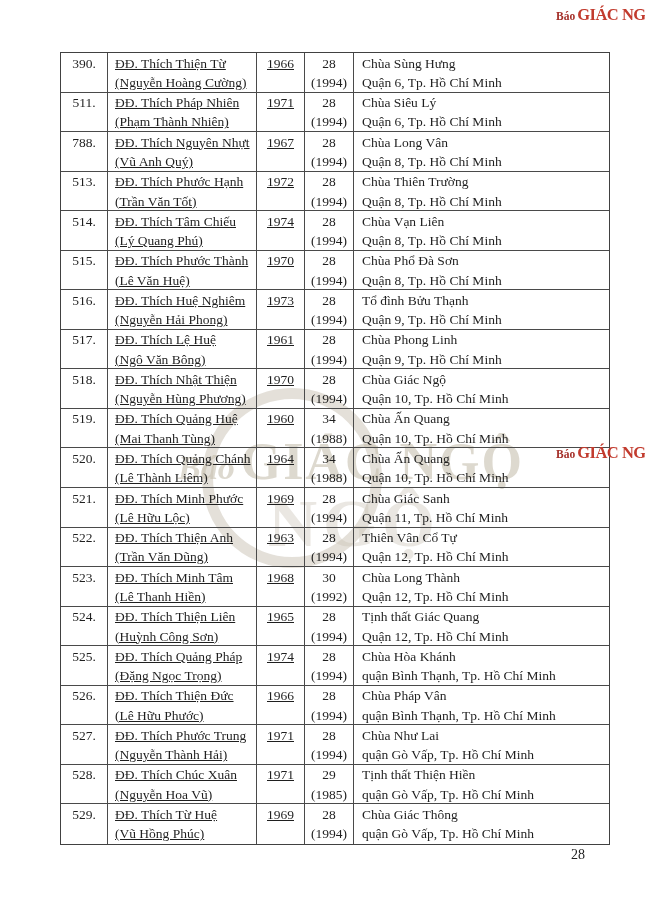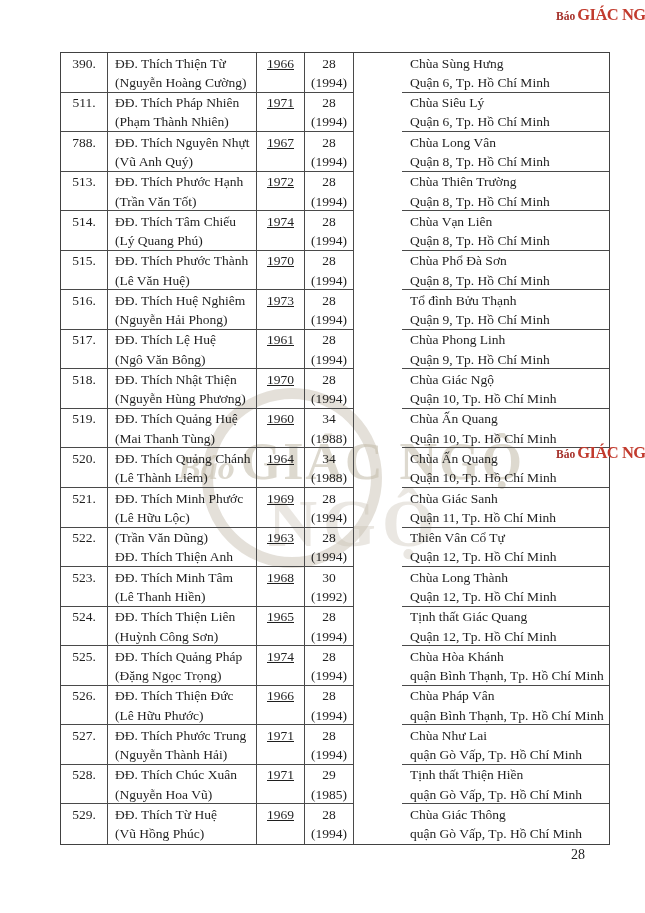--- a/index.html
+++ b/index.html
@@ -63,24 +63,24 @@
     grid-template-columns:47px 149px 48px 49px 1fr;
     height:39.55px;
   }
   .cell{
     border-right:1px solid #4a4a4a;
     border-bottom:1px solid #4a4a4a;
     font-size:13.5px;line-height:19.4px;
     overflow:hidden;white-space:nowrap;
     padding-top:0.5px;
   }
-  .cell:last-child{border-right:none;margin-left:48px;}
+  .cell:last-child{border-right:none;}
   .row:last-child .cell{border-bottom:none;}
   .c-no{text-align:center;}
-  .c-name{padding-left:7px;}
+  .c-name{padding-left:7px;text-decoration:underline;}
   .c-year{text-align:center;text-decoration:underline;}
   .c-age{text-align:center;}
   .c-addr{padding-left:8px;}
 
   
   .page-num{
     position:absolute;left:571px;top:847px;z-index:2;
     font-size:14px;
   }
 </style>
@@ -297,22 +297,22 @@
     </div>
     <div class="cell c-addr">
       <div>Chùa Giác Sanh</div>
       <div>Quận 11, Tp. Hồ Chí Minh</div>
     </div>
   </div>
 
   <div class="row">
     <div class="cell c-no">522.</div>
     <div class="cell c-name">
+      <div>ĐĐ. Thích Thiện Anh</div>
       <div>(Trần Văn Dũng)</div>
-      <div>ĐĐ. Thích Thiện Anh</div>
     </div>
     <div class="cell c-year">1963</div>
     <div class="cell c-age">
       <div>28</div>
       <div>(1994)</div>
     </div>
     <div class="cell c-addr">
       <div>Thiên Vân Cổ Tự</div>
       <div>Quận 12, Tp. Hồ Chí Minh</div>
     </div>

